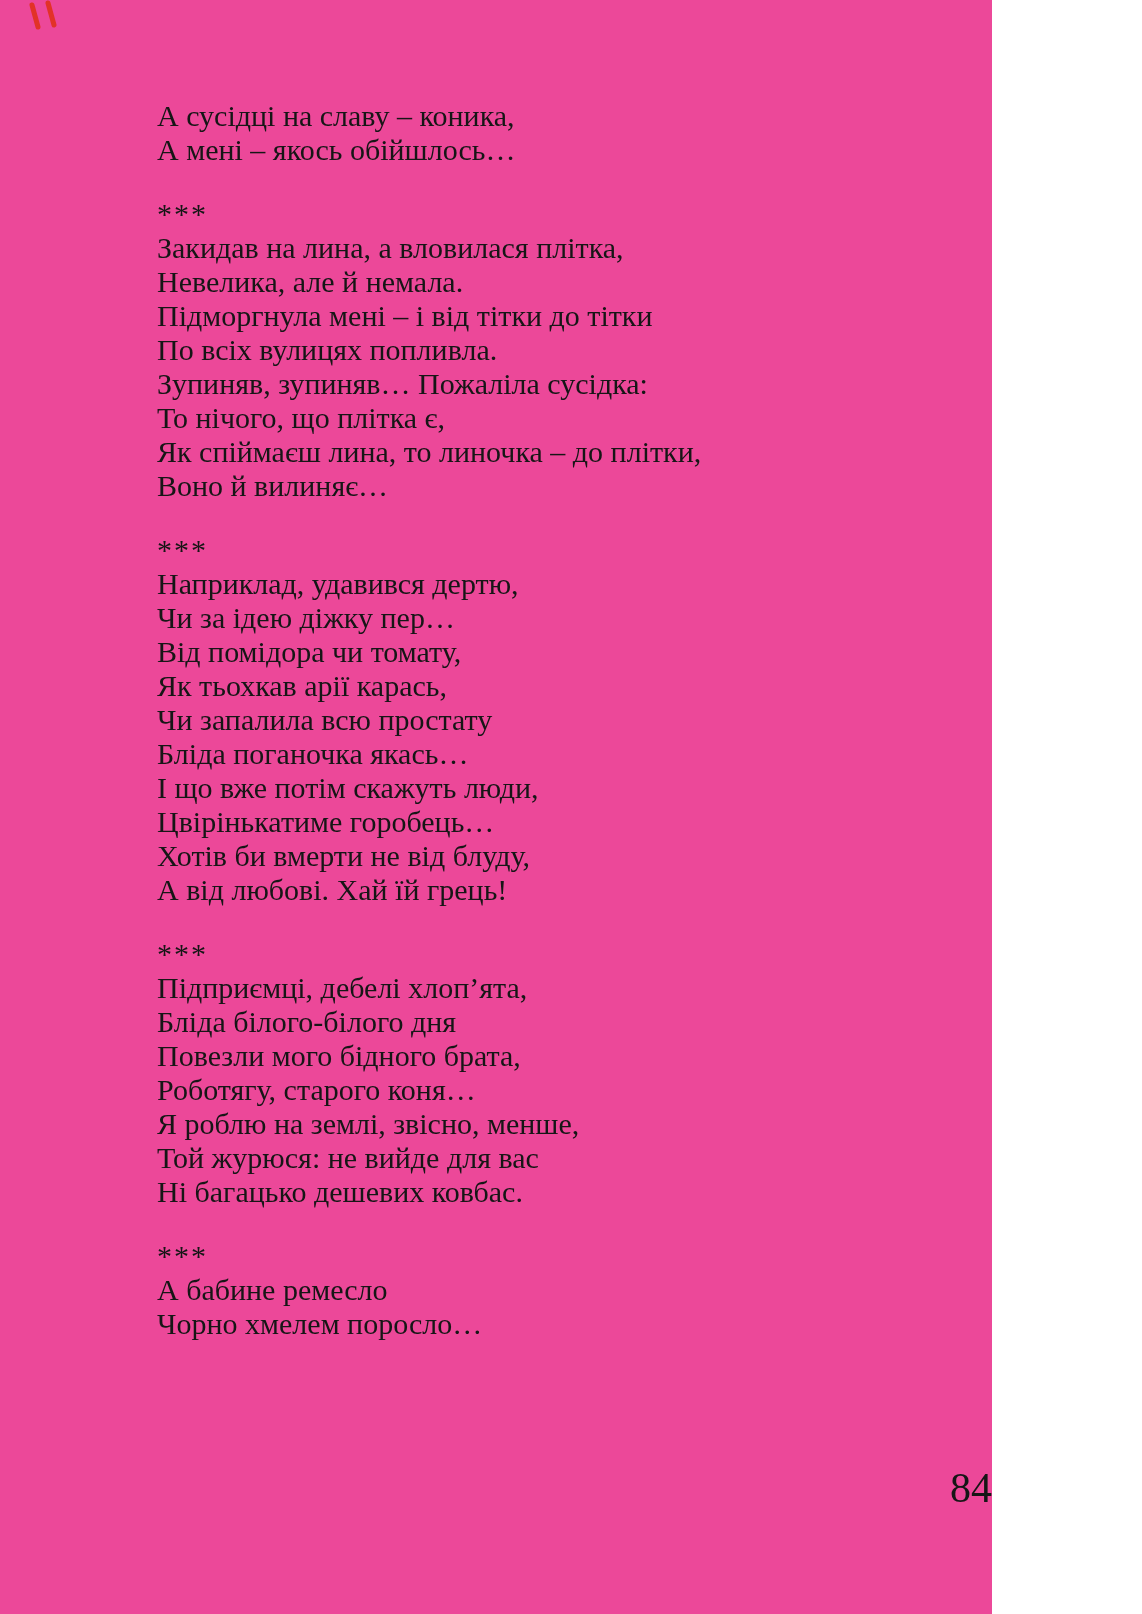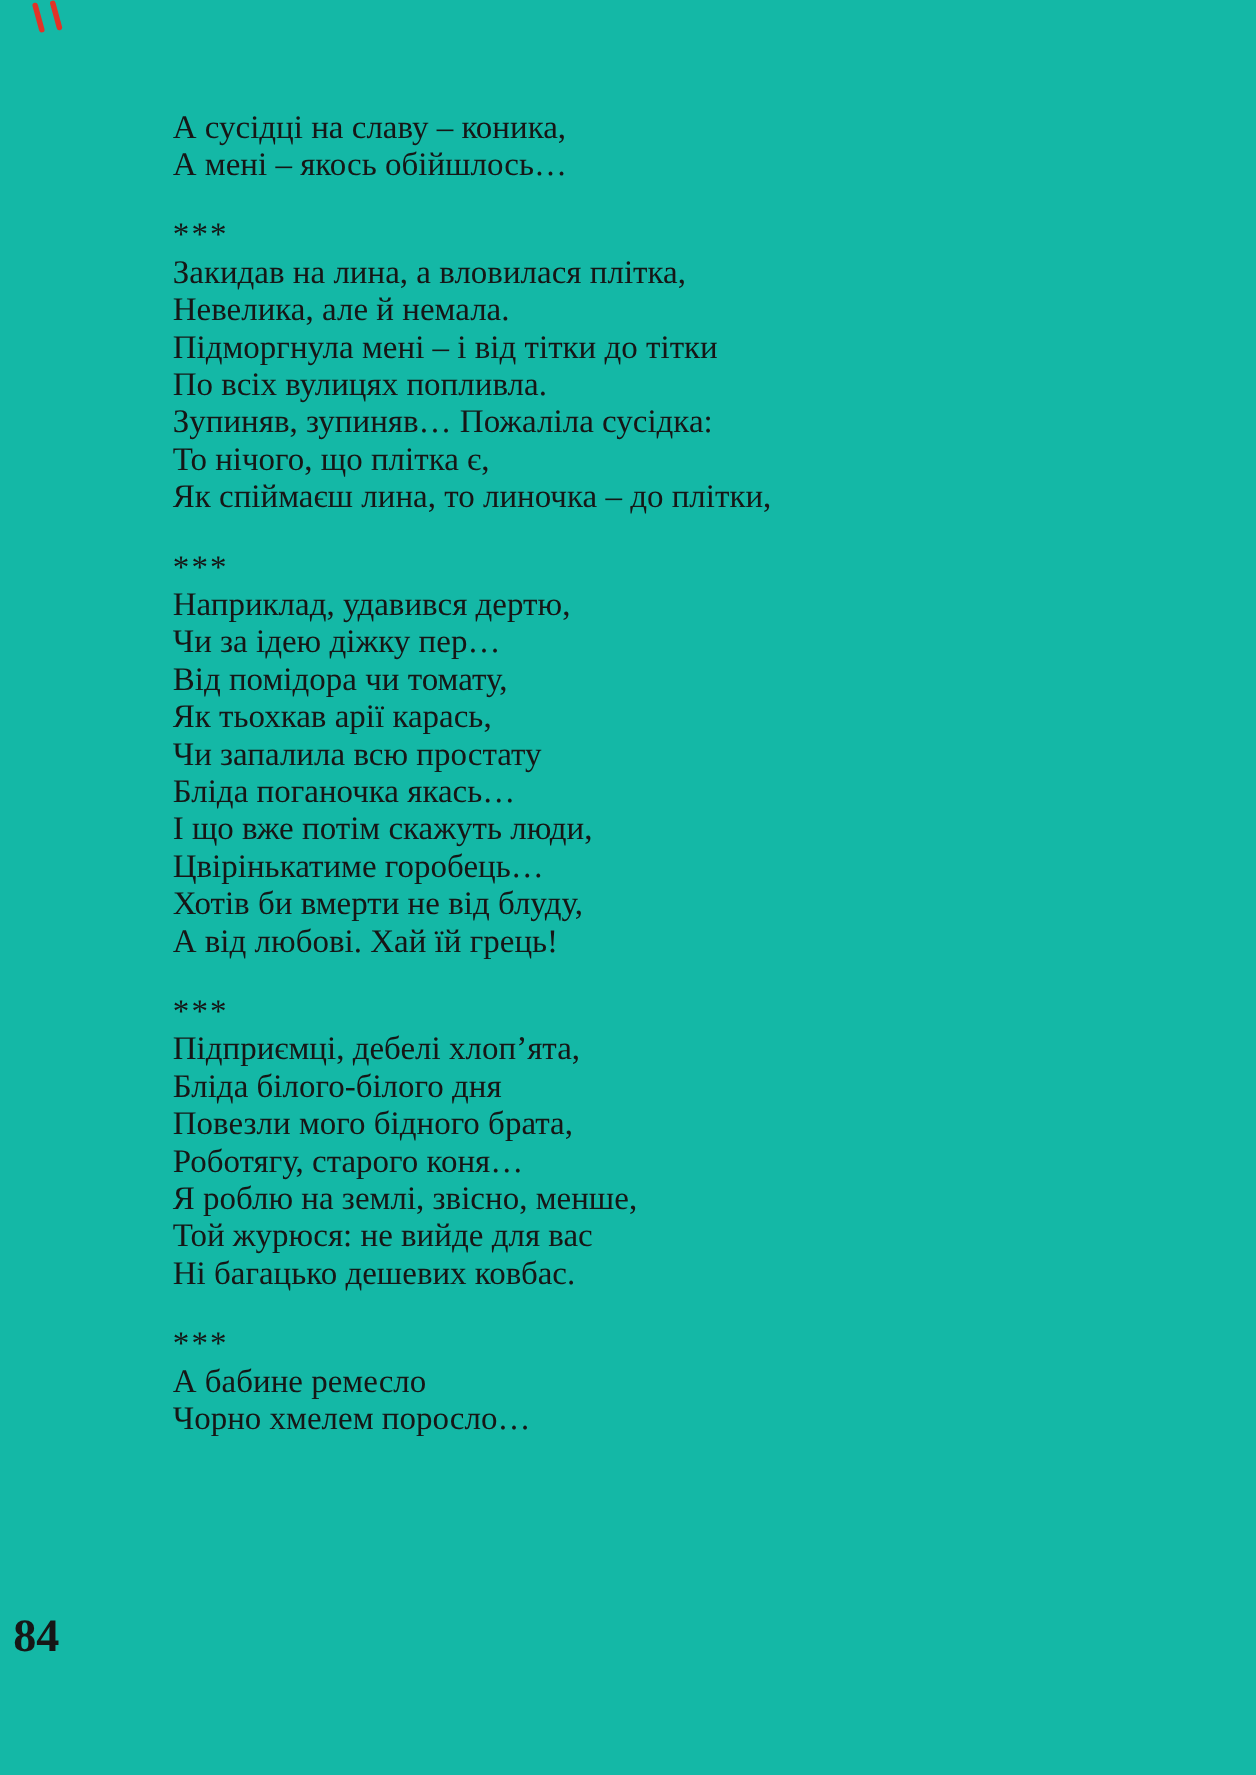--- a/index.html
+++ b/index.html
@@ -2,23 +2,23 @@
 <html><head>
 <meta charset="utf-8">
 <style>
   html, body {
     margin: 0;
     padding: 0;
     background: #ffffff;
   }
   .page {
     position: relative;
-    width: 1142px;
+    width: 992px;
     height: 1614px;
-    background: #14b8a6;
+    background: #ec4899;
     overflow: hidden;
     font-family: "Liberation Serif", "DejaVu Serif", serif;
     color: #161616;
   }
   .pen-mark {
     position: absolute;
     left: 24px;
     top: 0px;
     width: 44px;
     height: 34px;
@@ -34,27 +34,26 @@
   }
   .stanza { margin: 0; padding: 0; }
   .poem-line { height: 34px; }
   .separator {
     margin-top: 30px;
     height: 34px;
     letter-spacing: 2px;
   }
   .page-number {
     position: absolute;
-    left: 12px;
+    left: 0;
     right: 0;
     top: 1464px;
-    text-align: left;
+    text-align: right;
     font-size: 42px;
     line-height: 48px;
-    font-weight: bold;
   }
 </style>
 </head>
 <body>
 
 <div class="page">
 
   <svg class="pen-mark" viewBox="0 0 44 34" xmlns="http://www.w3.org/2000/svg">
     <g id="pen-strokes" fill="none" stroke-width="5" stroke-linecap="round" stroke="#e23227">
       <path d="M8,5 L14,27"></path>
@@ -69,20 +68,21 @@
       </div>
       <div class="separator">***</div>
       <div class="stanza">
         <div class="poem-line">Закидав на лина, а вловилася плітка,</div>
         <div class="poem-line">Невелика, але й немала.</div>
         <div class="poem-line">Підморгнула мені – і від тітки до тітки</div>
         <div class="poem-line">По всіх вулицях попливла.</div>
         <div class="poem-line">Зупиняв, зупиняв… Пожаліла сусідка:</div>
         <div class="poem-line">То нічого, що плітка є,</div>
         <div class="poem-line">Як спіймаєш лина, то линочка – до плітки,</div>
+        <div class="poem-line">Воно й вилиняє…</div>
       </div>
       <div class="separator">***</div>
       <div class="stanza">
         <div class="poem-line">Наприклад, удавився дертю,</div>
         <div class="poem-line">Чи за ідею діжку пер…</div>
         <div class="poem-line">Від помідора чи томату,</div>
         <div class="poem-line">Як тьохкав арії карась,</div>
         <div class="poem-line">Чи запалила всю простату</div>
         <div class="poem-line">Бліда поганочка якась…</div>
         <div class="poem-line">І що вже потім скажуть люди,</div>

